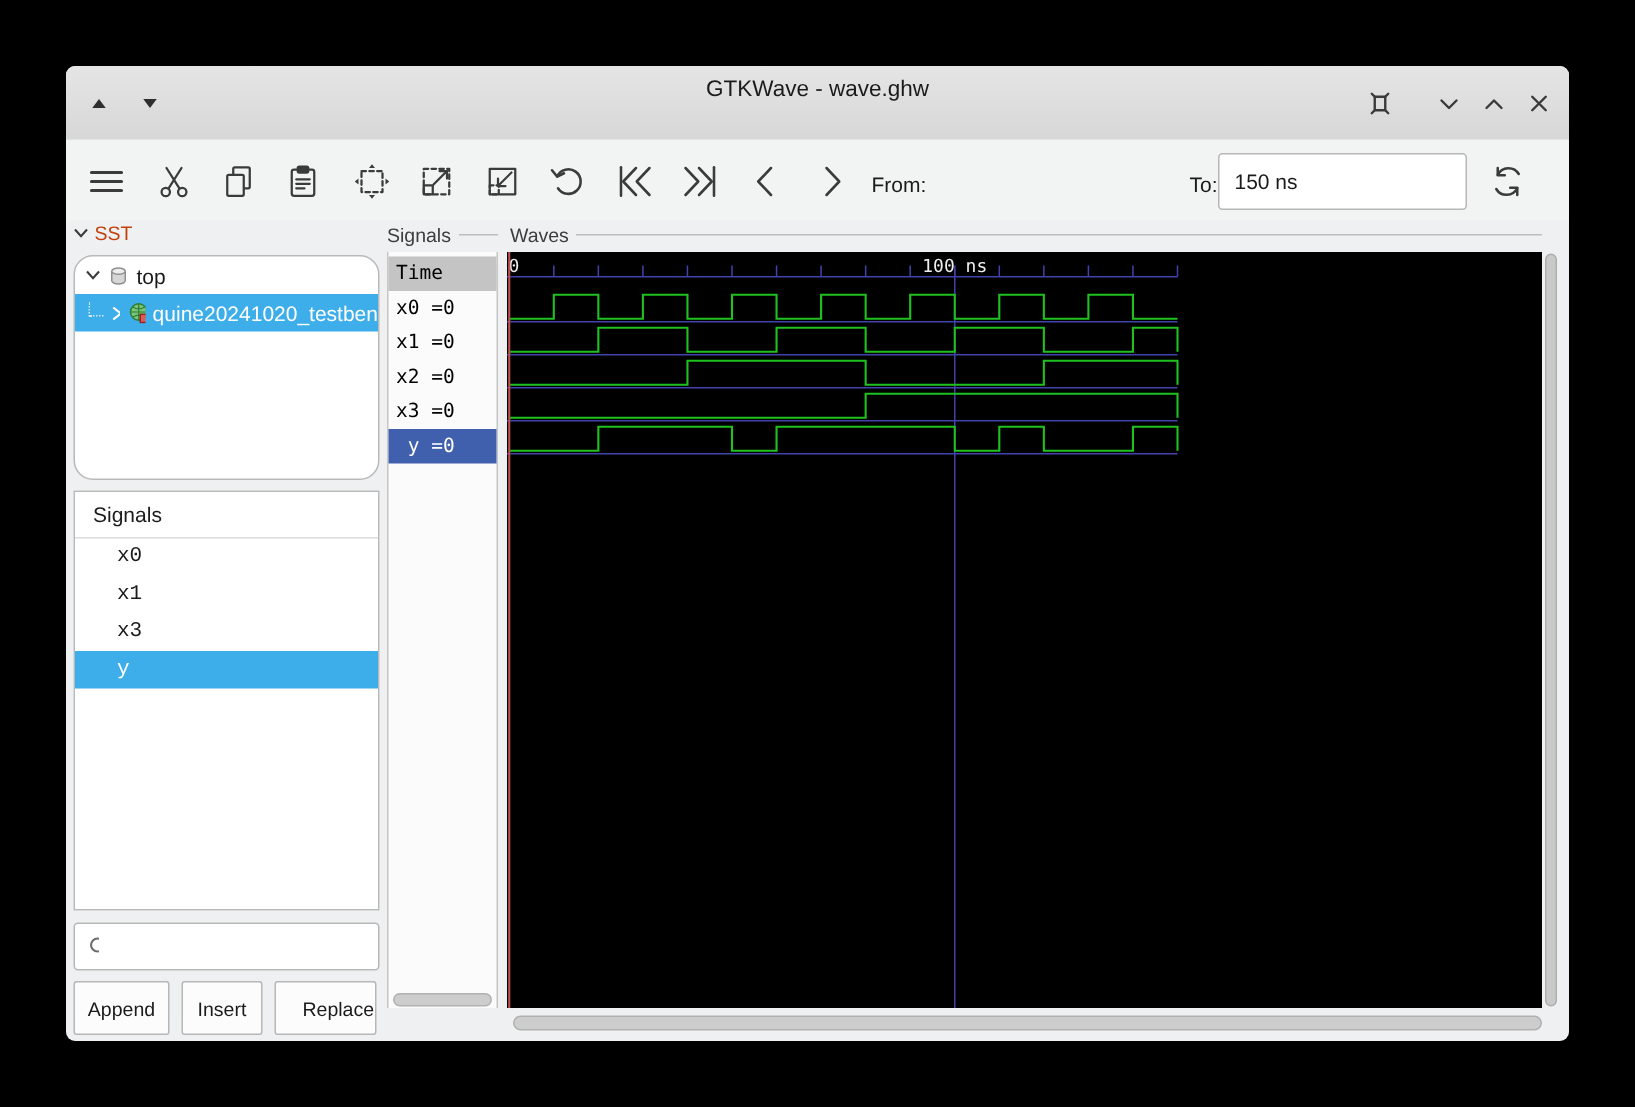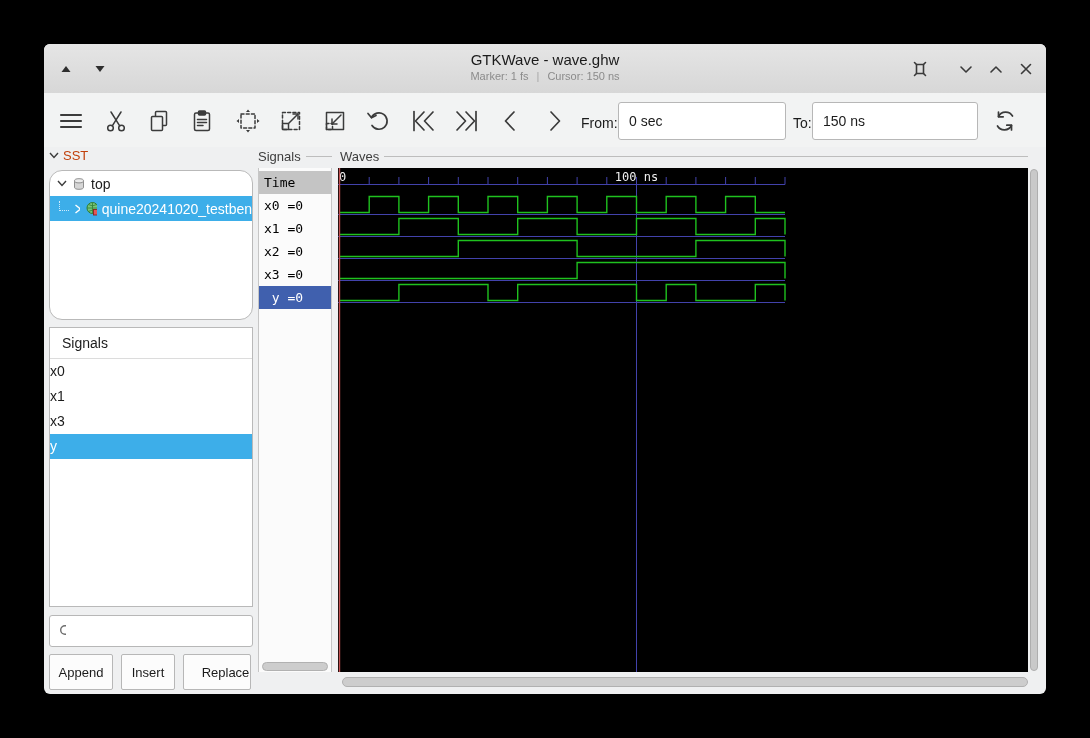--- a/index.html
+++ b/index.html
@@ -29,21 +29,21 @@
   .frame-label .line{flex:1;border-top:1px solid #bdbdbd;margin-left:5px;}
   .panel{position:absolute;background:#fff;border:1px solid #b9b9b9;box-sizing:border-box;}
   
   .sst-head{position:absolute;left:5px;top:104px;display:flex;align-items:center;font-size:13px;color:#c2410c;gap:4px;}
   .tree-row{height:25px;display:flex;align-items:center;font-size:14px;color:#1b1b1b;gap:5px;padding-left:7px;
             white-space:nowrap;overflow:hidden;cursor:default;}
   .tree-row.selected{background:#3daee9;color:#fff;}
   .guide{width:9px;height:9px;border-left:1px dotted #cfeafc;border-bottom:1px dotted #cfeafc;margin:-6px 0 0 2px;flex:none;}
   
   .list-head{height:30px;line-height:30px;padding-left:12px;font-size:14px;color:#1b1b1b;border-bottom:1px solid #dcdcdc;}
-  .list-item{height:25px;line-height:25px;padding-left:0;font-size:14px;color:#1b1b1b;cursor:default;}
+  .list-item{height:25px;line-height:25px;padding-left:28px;font-size:14px;color:#1b1b1b;cursor:default;font-family:Liberation Mono, monospace;}
   .list-item.selected{background:#3daee9;color:#fff;}
   .search{position:absolute;left:5px;top:571px;width:204px;height:32px;background:#fff;border:1px solid #b7b7b7;
           border-radius:3px;box-sizing:border-box;display:flex;align-items:center;padding-left:8px;gap:6px;}
   .search input{border:none;outline:none;flex:1;font-size:13px;background:transparent;height:100%;}
   .btn{position:absolute;top:610px;height:36px;background:#fcfcfc;border:1px solid #b7b7b7;border-radius:2px;
        font-size:13px;color:#1b1b1b;display:flex;align-items:center;justify-content:center;cursor:default;box-sizing:border-box;}
   
   .vals{position:absolute;left:214px;top:124px;width:74px;height:504px;background:#fbfbfb;
         border-left:1px solid #c6c6c6;border-right:1px solid #c6c6c6;box-sizing:border-box;padding-top:3px;}
   .val-row{height:23px;line-height:23px;padding-left:5px;font-family:"DejaVu Sans Mono","Liberation Mono",monospace;
@@ -58,23 +58,20 @@
            border:1px solid #b1b1b1;border-radius:5px;box-sizing:border-box;}
   .hscroll.small{left:218px;top:618px;width:66px;height:9px;}
 </style>
 </head>
 <body>
 
 <div class="window">
 
   <div class="titlebar">
     <div class="tb-title">GTKWave - wave.ghw</div>
-    <div class="tb-sub">
-      <span>Marker: 1 fs</span><span class="sep">|</span><span>Cursor: 150 ns</span>
-    </div>
     <div class="tbtn" style="left:10px;">
       <svg width="10" height="8">
           <path d="M5,1 L9.5,7 L0.5,7 Z" fill="#2e2e2e" stroke="none"></path>
         </svg>
     </div>
     <div class="tbtn" style="left:44px;">
       <svg width="10" height="8">
           <path d="M0.5,1 L9.5,1 L5,7 Z" fill="#2e2e2e" stroke="none"></path>
         </svg>
     </div>
@@ -175,21 +172,20 @@
       <path d="M16,4 L7.5,13 L16,22"></path>
       </svg>
   </div>
   <div class="ticon" style="left:497px;">
     <svg width="26" height="26">
       <path d="M10,4 L18.5,13 L10,22"></path>
       </svg>
   </div>
 
   <span class="flabel" style="left:537px;">From:</span>
-  <input class="field" style="left: 574px; width: 168px;" value="0 sec">
   <span class="flabel" style="left:749px;">To:</span>
   <input class="field" style="left: 768px; width: 166px;" value="150 ns">
   <div class="ticon" style="left:948px;">
     <svg width="26" height="26" style="stroke-width:1.7">
       <path d="M20.5,8 A8,8 0 0 0 6.5,8.5"></path>
         <path d="M6.5,4 V8.8 H11.2" fill="none"></path>
       <path d="M5.5,18 A8,8 0 0 0 19.5,17.5"></path>
         <path d="M19.5,22 V17.2 H14.8" fill="none"></path>
       </svg>
   </div>

